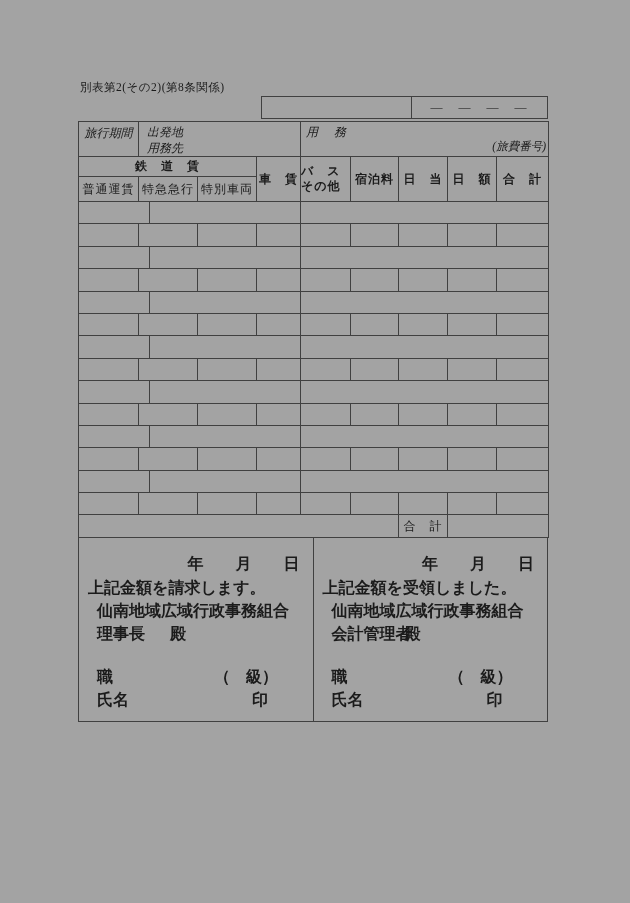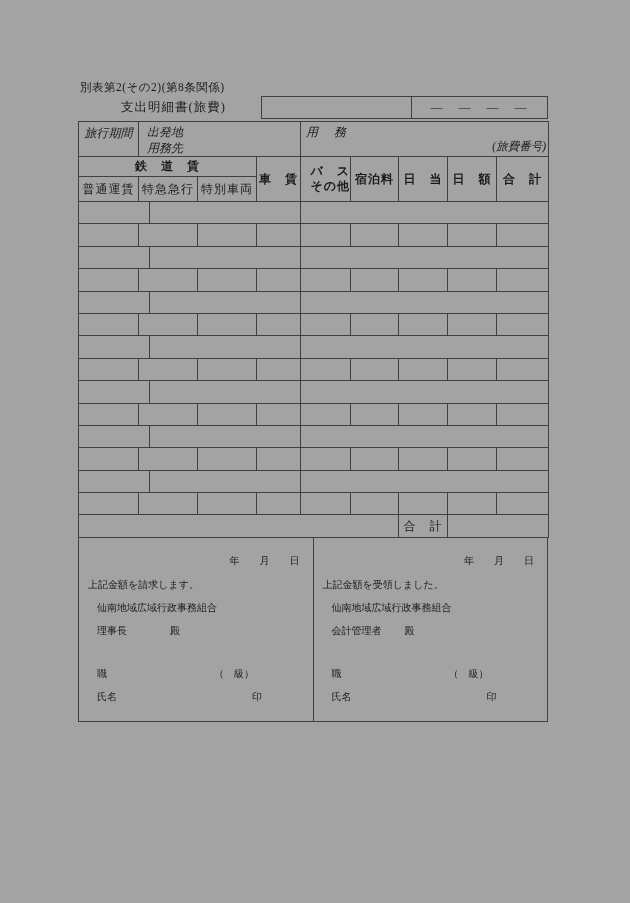--- a/index.html
+++ b/index.html
@@ -50,46 +50,45 @@
   td.hc { text-align:center; vertical-align:middle; letter-spacing:1px; }
   td.top { vertical-align:top; }
   .period-cell { text-align:center; padding-top:3px !important; }
   .place-cell { padding:2px 0 0 8px !important; line-height:16px; }
   .biz-cell { position:relative; padding:2px 0 0 5px !important; }
   .biz-label { letter-spacing:2px; }
   .trip-no {
     position:absolute; right:2px; bottom:2px;
     font-size:11.5px; letter-spacing:0;
   }
-  .two-line { line-height:15px; text-align:right; }
+  .two-line { line-height:15px; text-align:left; }
 
   .sig-box {
     position:absolute; left:78px; top:537px; width:470px; height:185px;
     border:1px solid #404040; display:flex;
   }
   .sig-panel { position:relative; flex:1; }
   .sig-panel.right { border-left:1px solid #404040; }
-  .sig-line { position:absolute; font-size:10px; white-space:nowrap; }
+  .sig-line { position:absolute; font-size:16px; white-space:nowrap;font-weight:bold; }
   .l-date { top:16px; right:13px; }
   .l-claim { top:40px; left:9px; }
   .l-org { top:63px; left:18px; }
   .l-recipient { top:86px; left:18px;text-align:center; }
   .l-position { top:129px; left:18px; }
   .l-name { top:152px; left:18px; }
   .tono { position:absolute; left:73px; top:0; }
   .grade { position:absolute; left:117px; top:0; }
   .seal { position:absolute; left:155px; top:0; }
 </style>
 </head>
 <body>
 
 <div class="page">
 
   <div class="doc-title">別表第2(その2)(第8条関係)</div>
-  <div class="form-title">支出明細書(旅費)</div>
 
   <div class="top-box">
     <div class="cell-blank"></div>
     <div class="cell-dashes">―　―　―　―</div>
   </div>
 
   <table class="main">
     <colgroup>
       <col style="width:60px">
         <col style="width:11px">

